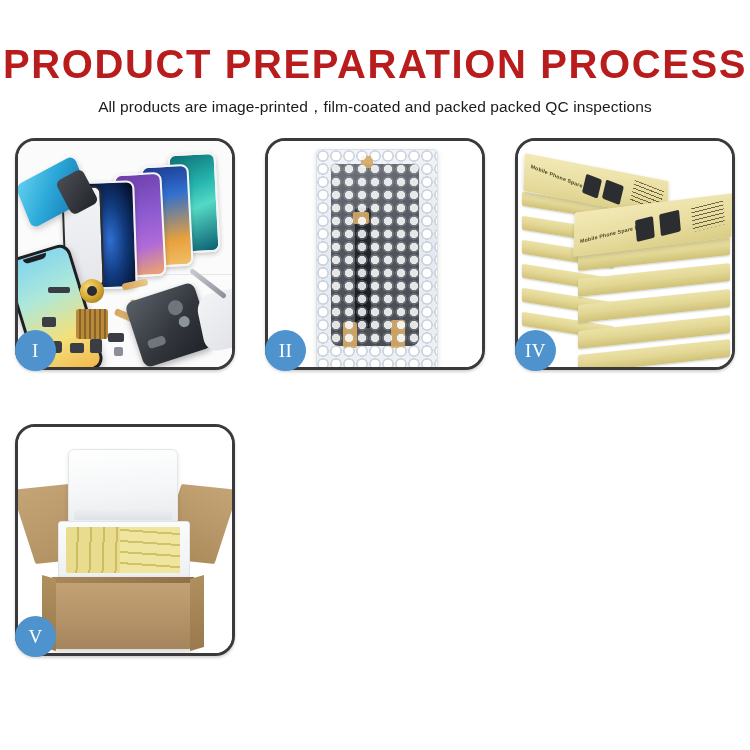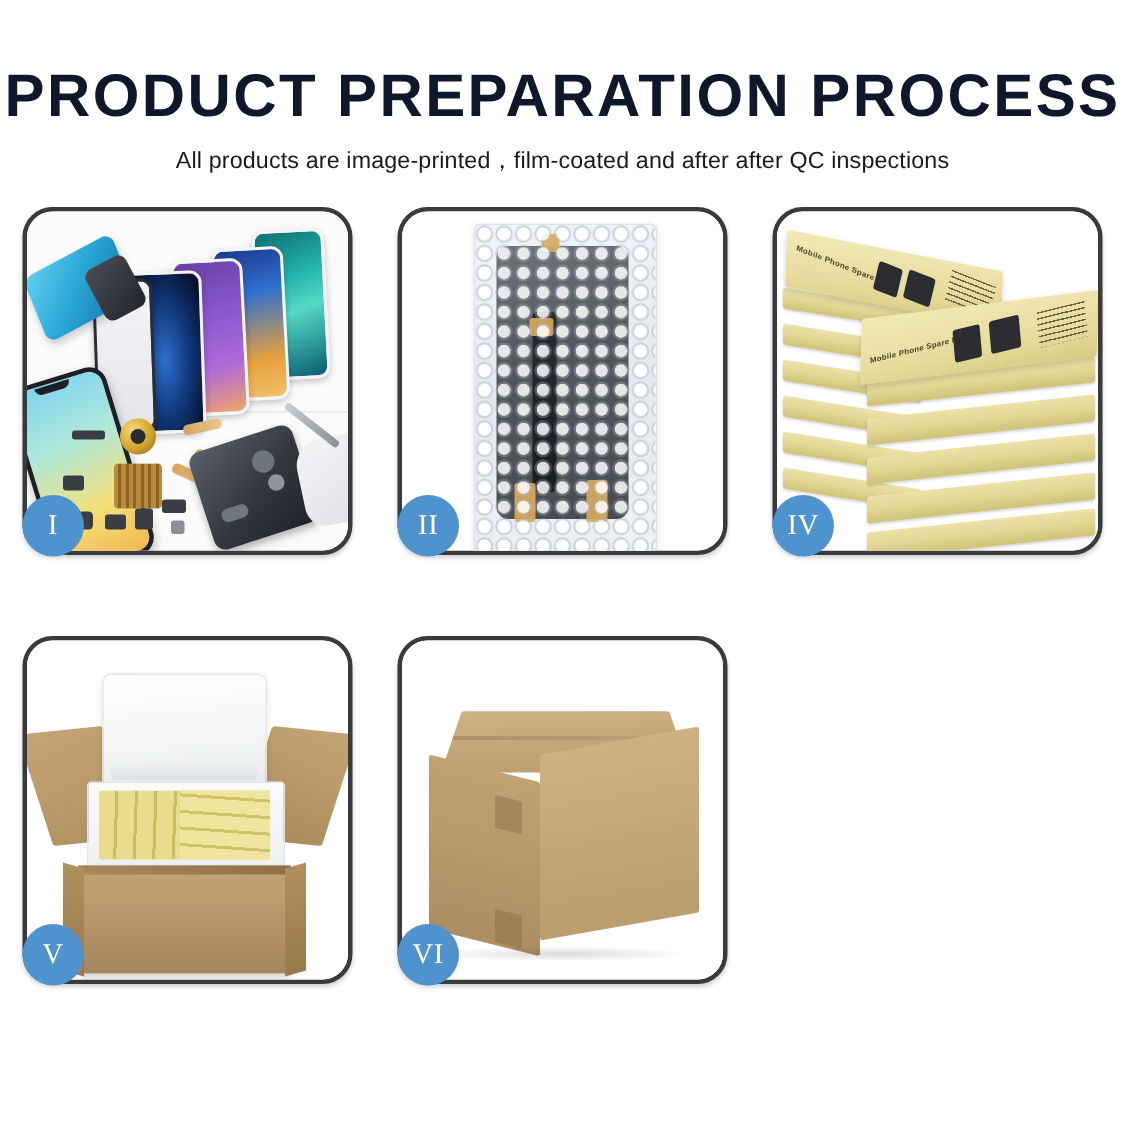--- a/index.html
+++ b/index.html
@@ -10,21 +10,21 @@
     overflow:hidden;
     position:relative;
   }
   .page{width:750px;height:750px;position:relative;}
 
   
   .header{position:absolute;left:0;top:0;width:750px;text-align:center;}
   .title{
     font-family:"Liberation Sans", sans-serif;
     font-size:40px;font-weight:700;letter-spacing:1.6px;
-    color:#0f172a;margin:0;padding-top:44px;line-height:1.0;
+    color:#b91c1c;margin:0;padding-top:44px;line-height:1.0;
     white-space:nowrap;
   }
   .subtitle{
     font-family:"Liberation Sans", sans-serif;
     font-size:15.5px;font-weight:400;letter-spacing:.1px;
     color:#1a1a1a;margin:0;padding-top:13px;white-space:nowrap;
   }
 
   
   .grid{
@@ -320,21 +320,21 @@
     background:radial-gradient(ellipse at center,rgba(0,0,0,.14),rgba(0,0,0,0) 72%);
   }
 </style>
 </head>
 <body>
 
 <div class="page">
 
   <div class="header">
     <h1 class="title">PRODUCT PREPARATION PROCESS</h1>
-    <p class="subtitle">All products are image-printed，film-coated and after after QC inspections</p>
+    <p class="subtitle">All products are image-printed，film-coated and packed packed QC inspections</p>
   </div>
 
   <div class="grid">
 
     <div class="panel">
       <div class="panel-inner p1">
         <div class="floorline"></div>
         <div class="ph ph-a sh"></div>
         <div class="ph ph-b sh"></div>
         <div class="ph ph-c sh"></div>
@@ -430,29 +430,15 @@
         </div>
         <div class="carton-front">
           <div class="topedge"></div>
           <div class="fl"></div>
           <div class="fr"></div>
         </div>
       </div>
       <div class="badge">V</div>
     </div>
 
-    <div class="panel">
-      <div class="panel-inner p6">
-        <div class="ctn-top">
-          <div class="seam"></div>
-        </div>
-        <div class="ctn-left">
-          <div class="tapebit" style="left:44px;top:16px;width:18px;height:22px;"></div>
-          <div class="tapebit" style="left:44px;top:92px;width:18px;height:22px;"></div>
-        </div>
-        <div class="ctn-right"></div>
-        <div class="ctn-shadow"></div>
-      </div>
-      <div class="badge">VI</div>
-    </div>
 
   </div>
 </div>
 
 </body></html>

